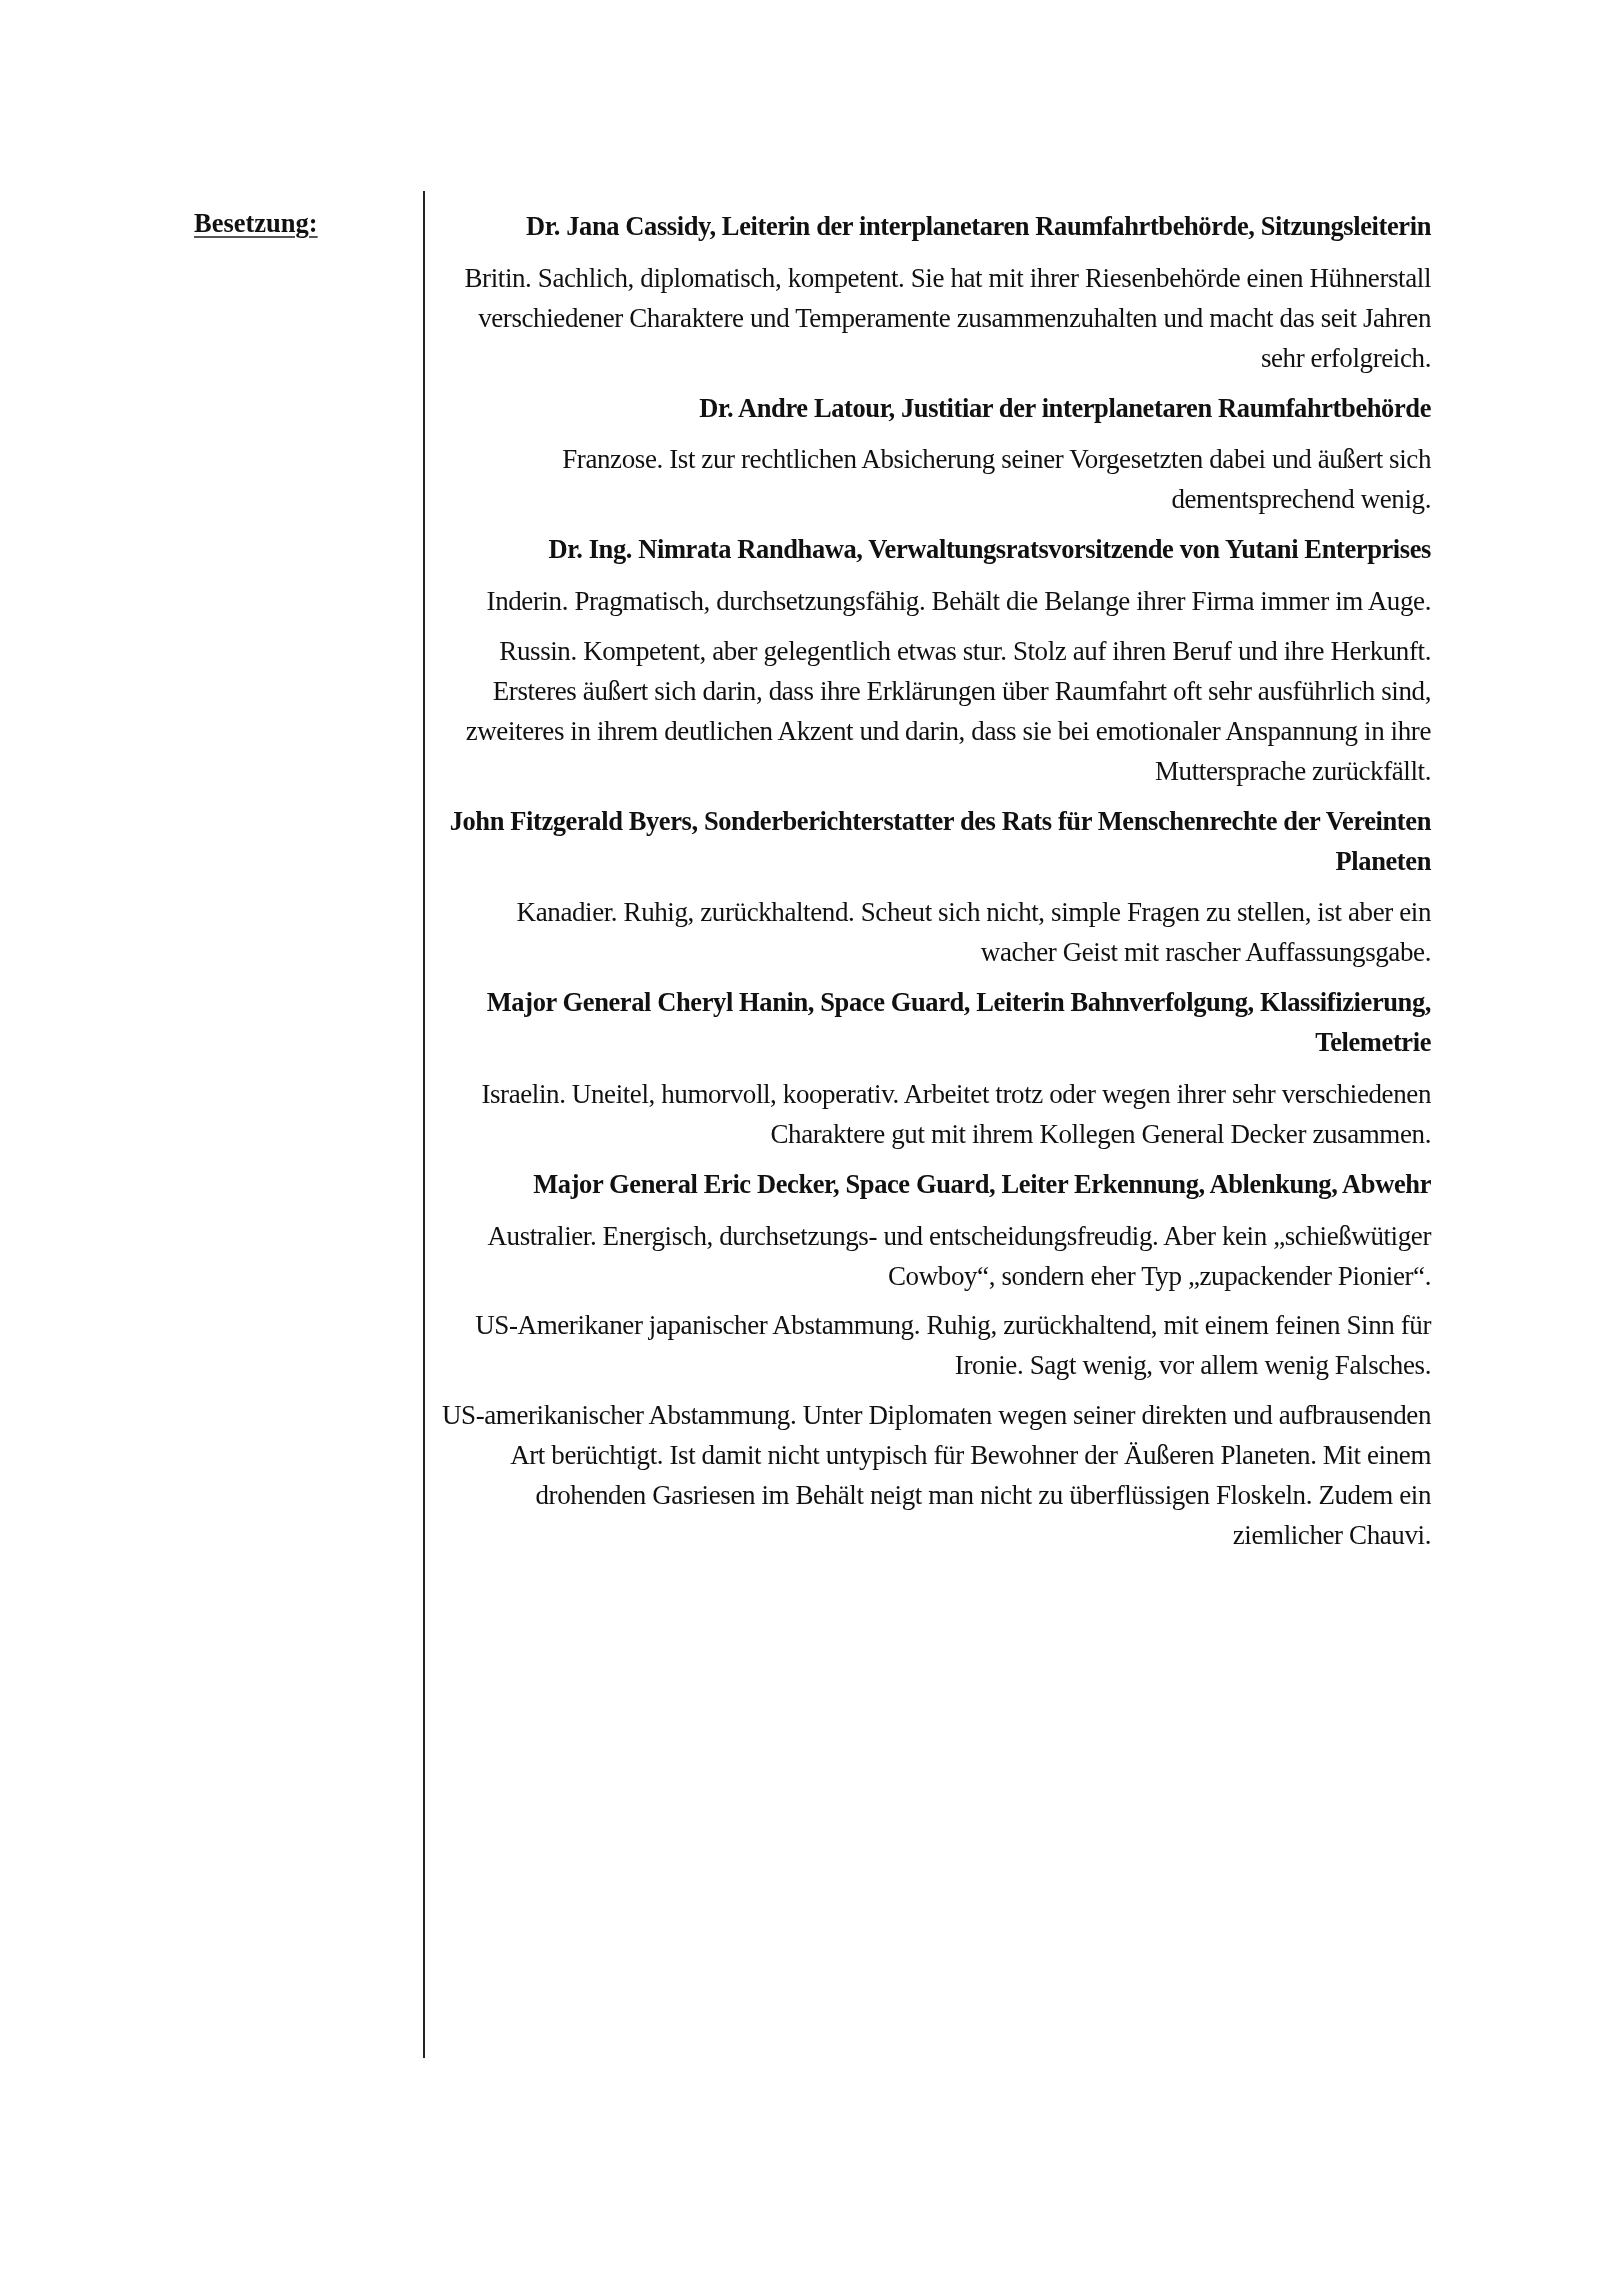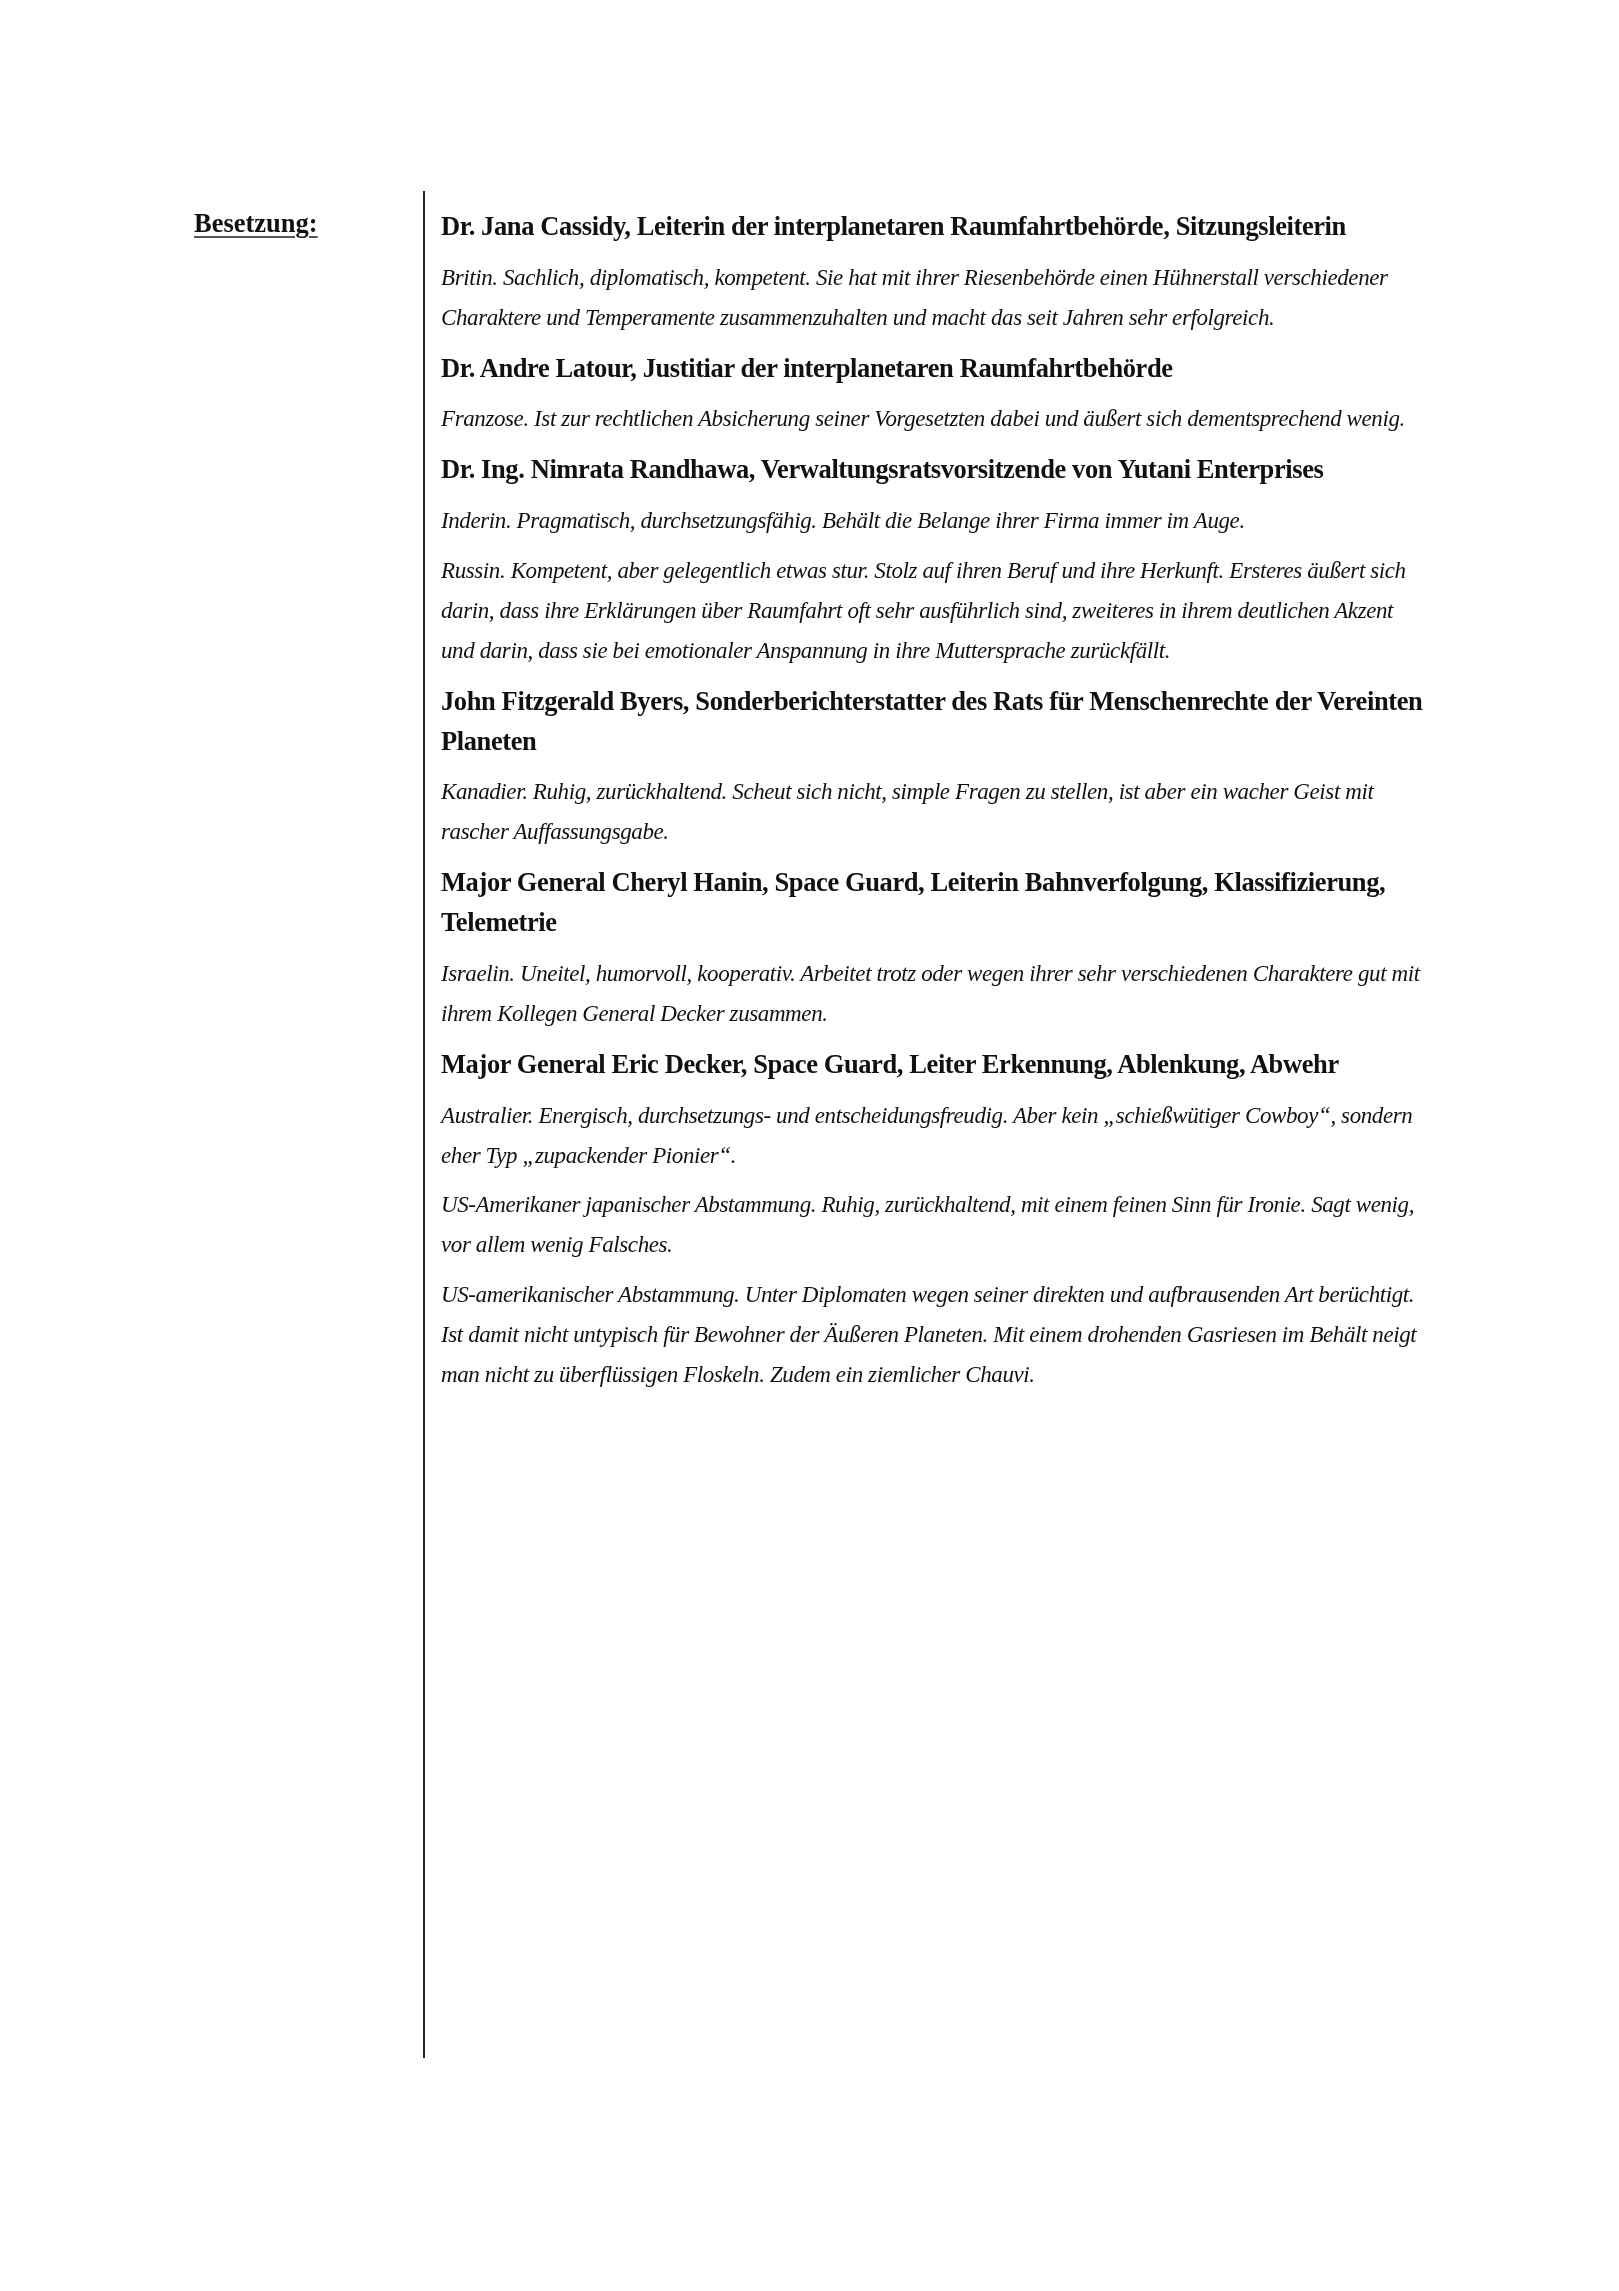--- a/index.html
+++ b/index.html
@@ -41,38 +41,38 @@
       top: 191px;
       width: 2px;
       height: 1867px;
       background: #222222;
     }
     .cast-list {
       position: absolute;
       left: 441px;
       top: 206px;
       width: 990px;
+      text-align: right;
     }
     .cast-entry {
       margin: 0;
       padding: 0;
     }
     .cast-name {
       font-weight: bold;
       font-size: 26.5px;
       line-height: 40px;
       margin: 0 0 11.8px 0;
       letter-spacing: -0.4px;
     }
     .cast-name .ship {
       font-style: italic;
     }
     .cast-desc {
-      font-style: italic;
-      font-size: 23px;
+      font-size: 27px;
       line-height: 40px;
       margin: 0 0 9.8px 0;
       letter-spacing: -0.4px;
     }
   </style>
 </head>
 <body>
 
 <div class="page">
   <div class="section-label">Besetzung:</div>

